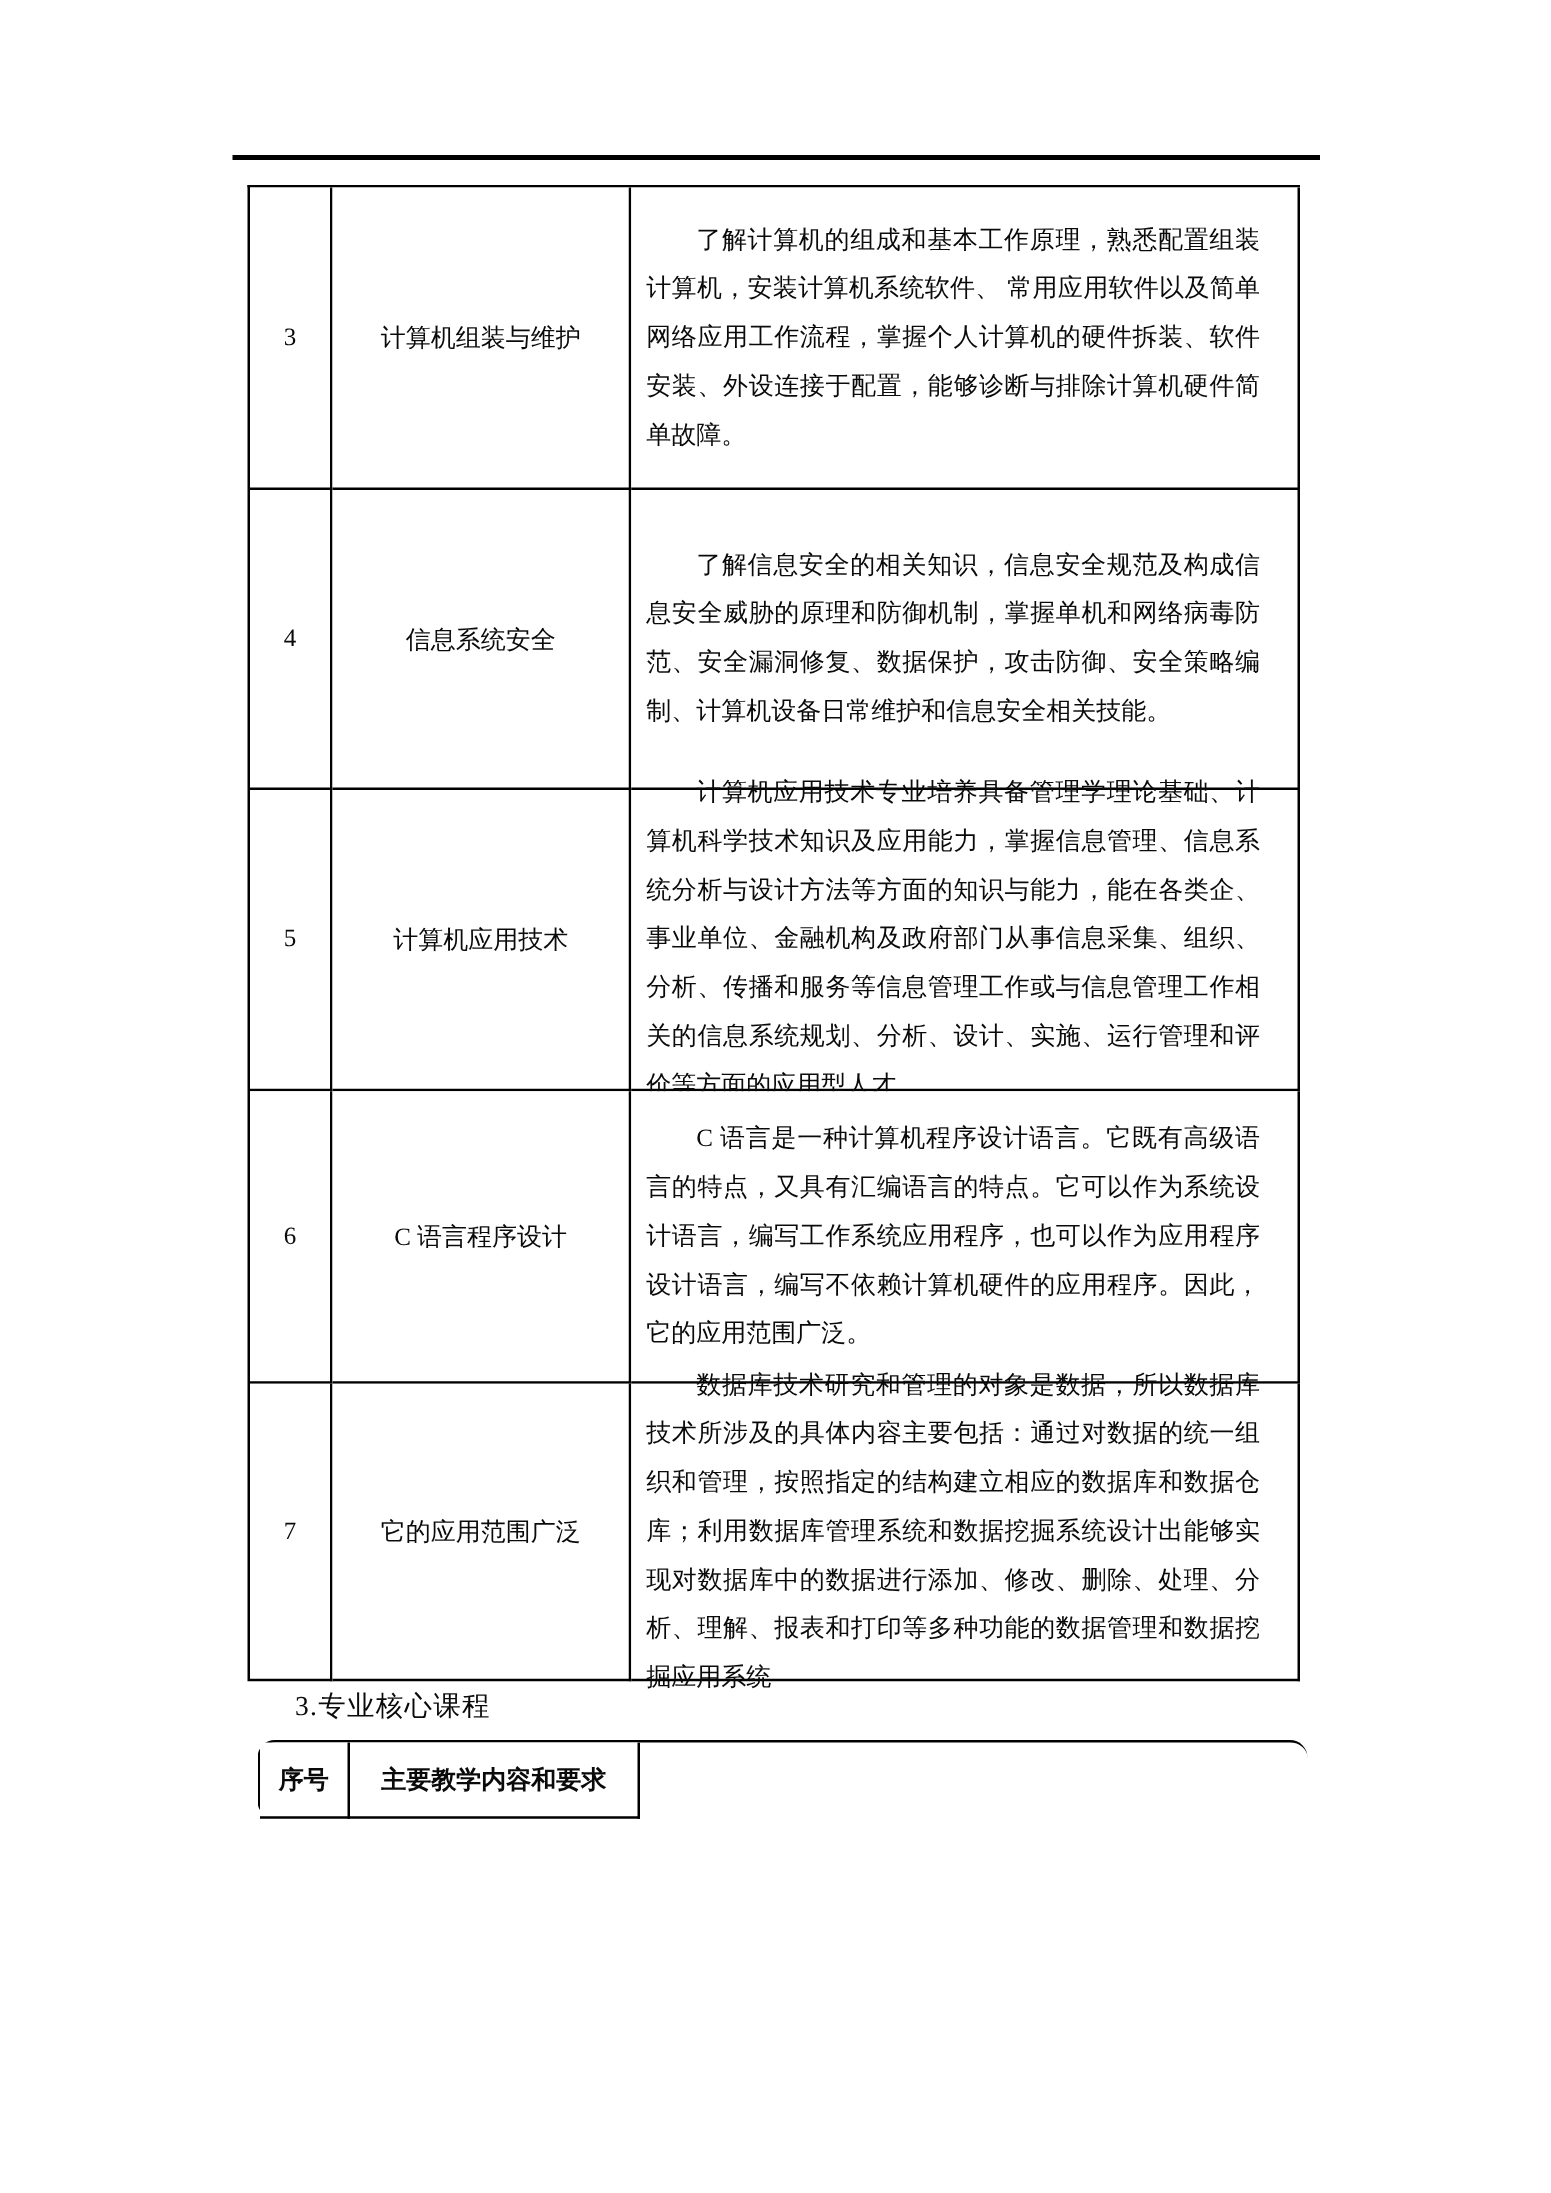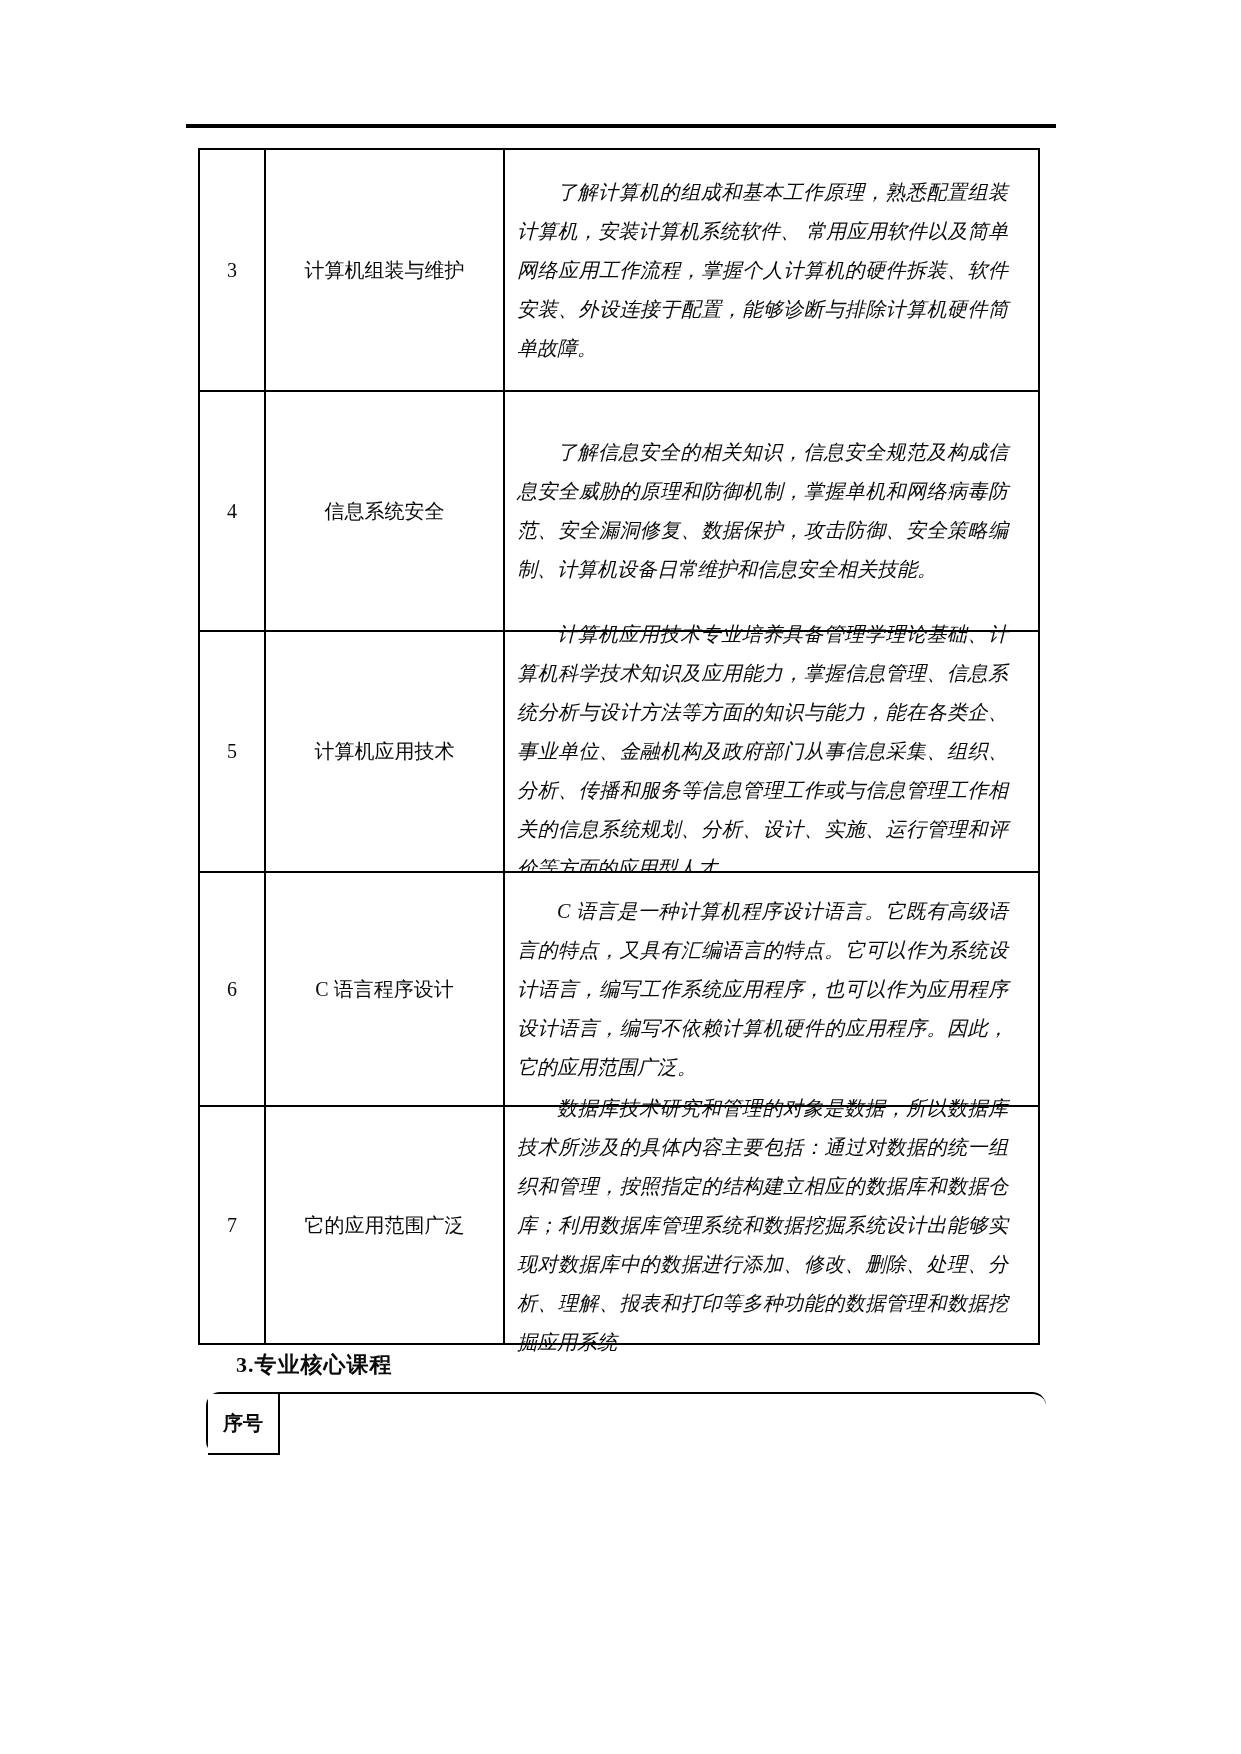--- a/index.html
+++ b/index.html
@@ -54,37 +54,36 @@
     border-bottom: 2px solid #000;
     display: flex;
     align-items: center;
     justify-content: center;
     font-size: 20px;
     background: #fff;
   }
   .course-table .cell.desc {
     justify-content: center;
     padding: 12px 30px 12px 12px;
-    font-style: italic;
   }
   .course-table .cell.desc p {
     width: 100%;
     text-indent: 2em;
     text-align: justify;
     line-height: 39px;
     font-size: 20px;
   }
 
   
   .section-heading {
     position: absolute;
     top: 1350px;
     left: 236px;
     font-size: 22px;
-    font-weight: bold;
+    font-weight: normal;
     letter-spacing: 1px;
   }
 
   
   .core-table {
     position: absolute;
     top: 1392px;
     left: 206px;
     display: grid;
     grid-template-columns: 72px 232px 534px;
@@ -152,15 +151,16 @@
         <p>数据库技术研究和管理的对象是数据，所以数据库技术所涉及的具体内容主要包括：通过对数据的统一组织和管理，按照指定的结构建立相应的数据库和数据仓库；利用数据库管理系统和数据挖掘系统设计出能够实现对数据库中的数据进行添加、修改、删除、处理、分析、理解、报表和打印等多种功能的数据管理和数据挖掘应用系统</p>
       </div>
     </div>
 
   </div>
 
   <div class="section-heading">3.专业核心课程</div>
 
   <div class="core-table">
     <div class="hcell">序号</div>
+    <div class="hcell">主要教学内容和要求</div>
   </div>
 
 </div>
 
 </body></html>

